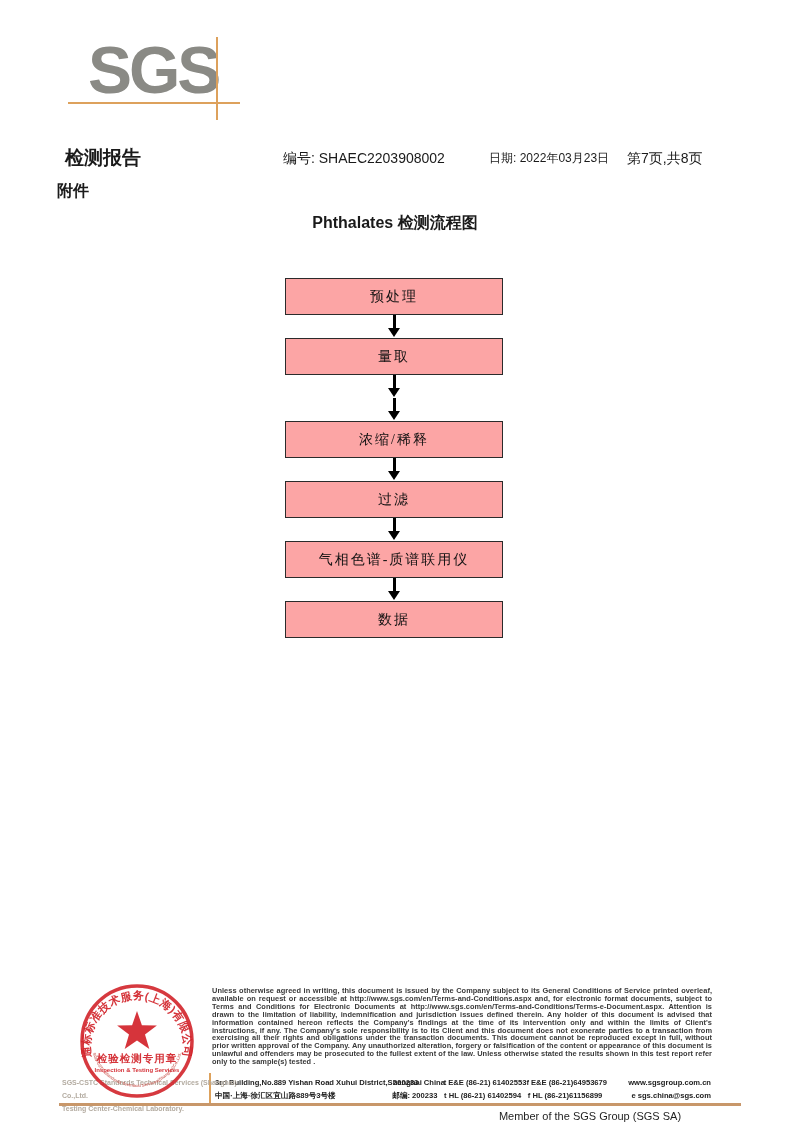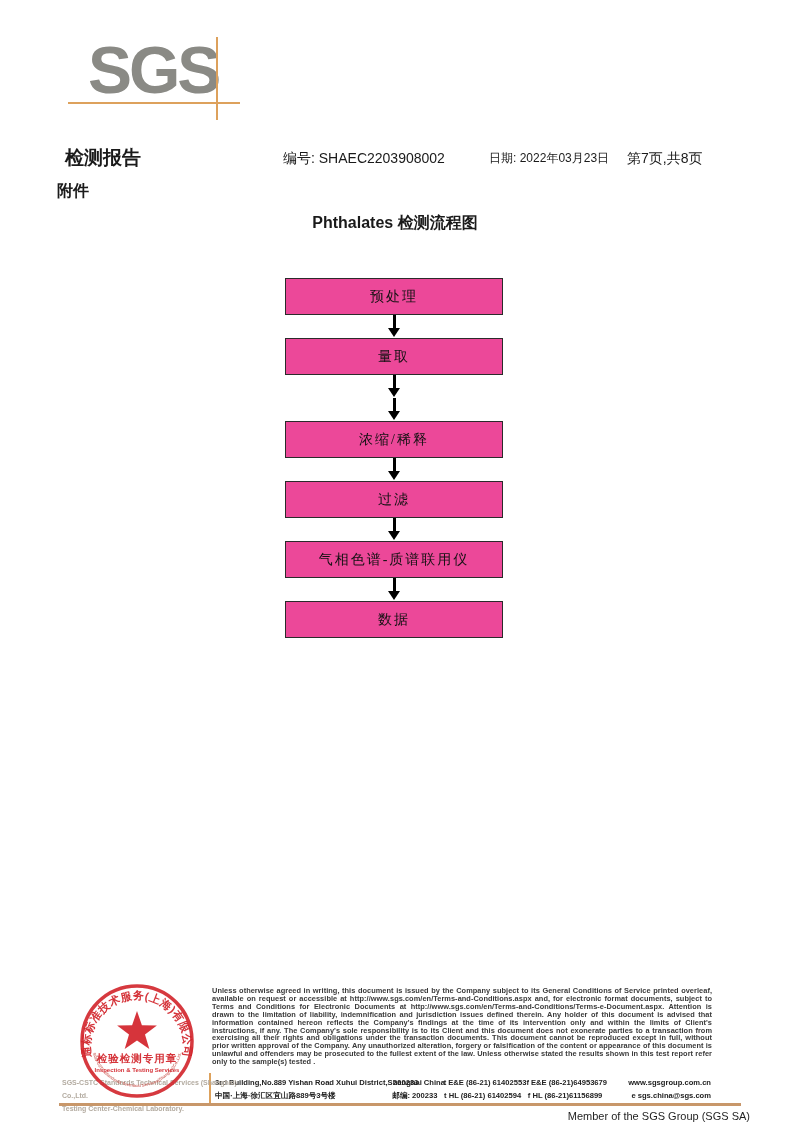--- a/index.html
+++ b/index.html
@@ -24,21 +24,21 @@
   .hdr-page  { position:absolute; left:627px; top:150px; font-size:14px; }
   .hdr-attach{ position:absolute; left:57px; top:181px; font-size:16px; font-weight:bold; }
   
   .flow-title { position:absolute; left:0; top:213px; width:790px; text-align:center; font-size:16px; font-weight:bold; }
   
   .flowchart { position:absolute; left:285px; top:278px; width:218px; }
   .flow-box {
     width:218px; height:37px; border:1px solid #2b2b2b;
     display:flex; align-items:center; justify-content:center;
     font-family:"Liberation Serif","DejaVu Serif",serif;
-    font-size:14px; letter-spacing:2px; color:#111; background:#ec4899;
+    font-size:14px; letter-spacing:2px; color:#111; background:#fca5a5;
   }
   .flow-arrow { height:23px; display:flex; flex-direction:column; align-items:center; }
   .flow-arrow .stem { width:3px; height:13px; background:#000; }
   .flow-arrow .head {
     width:0; height:0;
     border-left:6px solid transparent; border-right:6px solid transparent;
     border-top:9px solid #000;
   }
   
   .disclaimer {
@@ -54,21 +54,21 @@
   .addr-vline { position:absolute; left:209px; top:1073px; width:2px; height:30px; background:#dda15c; }
   .addr { position:absolute; left:215px; top:1076px; width:496px; font-size:7.6px; color:#222; font-weight:bold; }
   .addr-row { display:flex; align-items:baseline; line-height:13px; white-space:nowrap; }
   .addr .c1 { width:178px; }
   .addr .c2 { width:52px; }
   .addr .c3 { width:84px; }
   .addr .c4 { width:86px; }
   .addr .c5 { flex:1; text-align:left; padding-left:18px; }
   
   .bottom-rule { position:absolute; left:59px; top:1103px; width:682px; height:3px; background:#c8976a; }
-  .member-line { position:absolute; left:430px; top:1110px; width:320px; text-align:right; font-size:11px; color:#1f1f1f; }
+  .member-line { position:absolute; left:430px; top:1110px; width:320px; text-align:center; font-size:11px; color:#1f1f1f; }
   
   .company-gray {
     position:absolute; left:62px; top:1076px; width:185px; z-index:1;
     font-size:7px; font-weight:bold; color:#b3aba0; line-height:13px;
   }
   .stamp { position:absolute; left:74px; top:982px; z-index:2; }
 </style>
 </head>
 <body>
 

